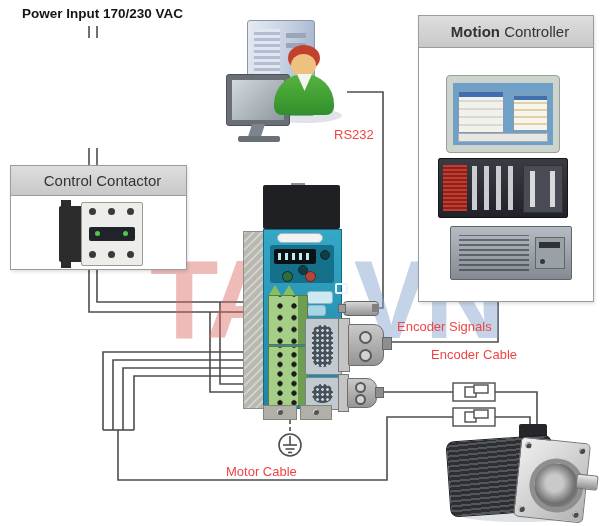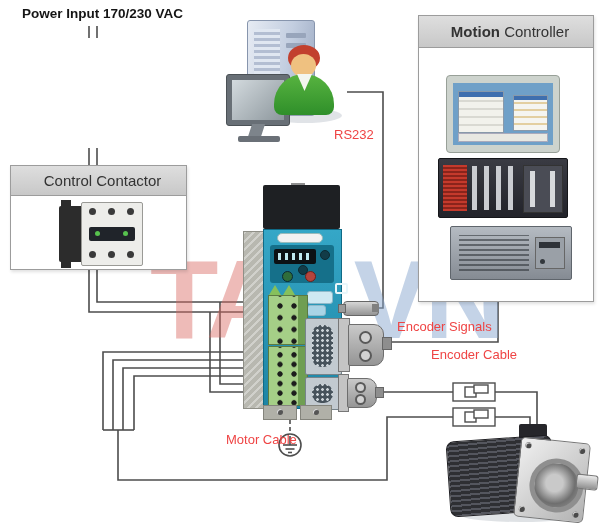--- a/index.html
+++ b/index.html
@@ -312,21 +312,21 @@
   <div class="abs dev rackpc">
     <div class="rack-vent"></div>
     <div class="rack-panel">
       <i></i>
       <b></b>
     </div>
   </div>
 
   <div class="abs lbl" style="left:397px;top:319px;">Encoder Signals</div>
   <div class="abs lbl" style="left:431px;top:347px;">Encoder Cable</div>
-  <div class="abs lbl" style="left:226px;top:432px;">Motor Cable</div>
+  <div class="abs lbl" style="left:226px;top:464px;">Motor Cable</div>
 
   <div class="abs dev motor">
     <div class="abs mo-shadow"></div>
     <div class="abs mo-entry"></div>
     <div class="abs mo-body"></div>
     <div class="abs mo-flange">
       <div class="mo-scr" style="left:4px;top:4px;"></div>
       <div class="mo-scr" style="right:4px;top:4px;"></div>
       <div class="mo-scr" style="left:4px;bottom:4px;"></div>
       <div class="mo-scr" style="right:4px;bottom:4px;"></div>

